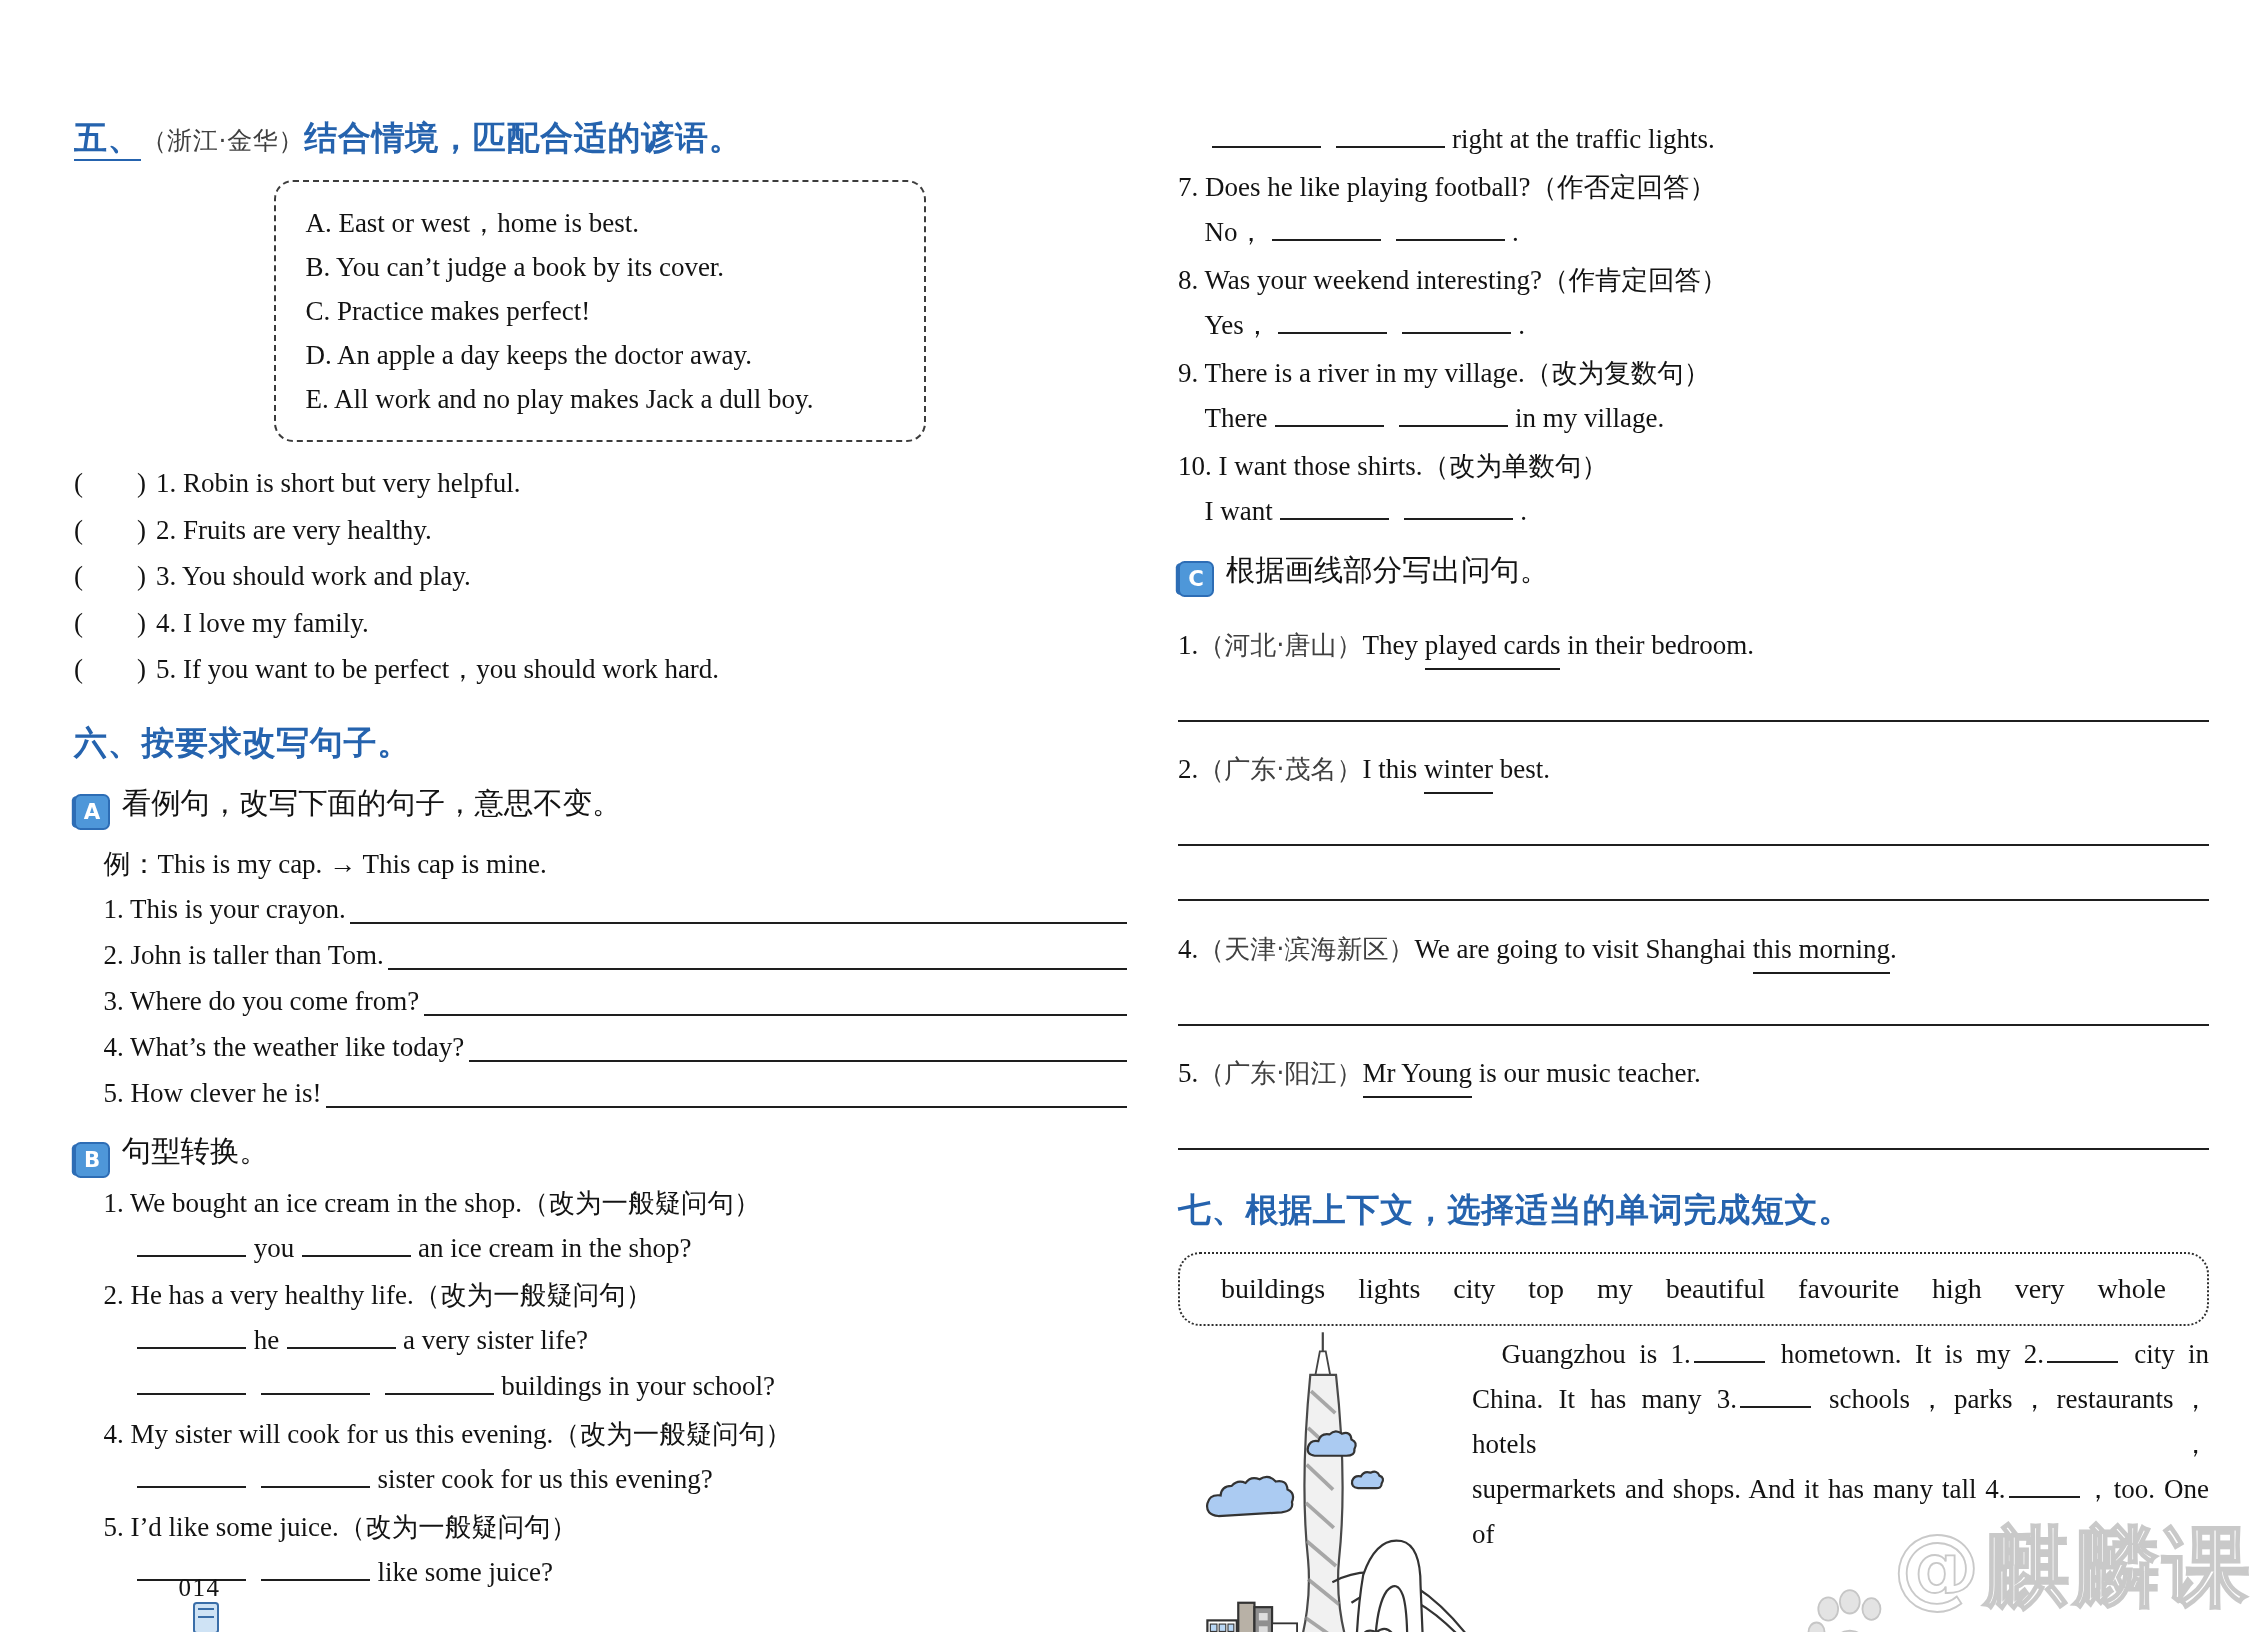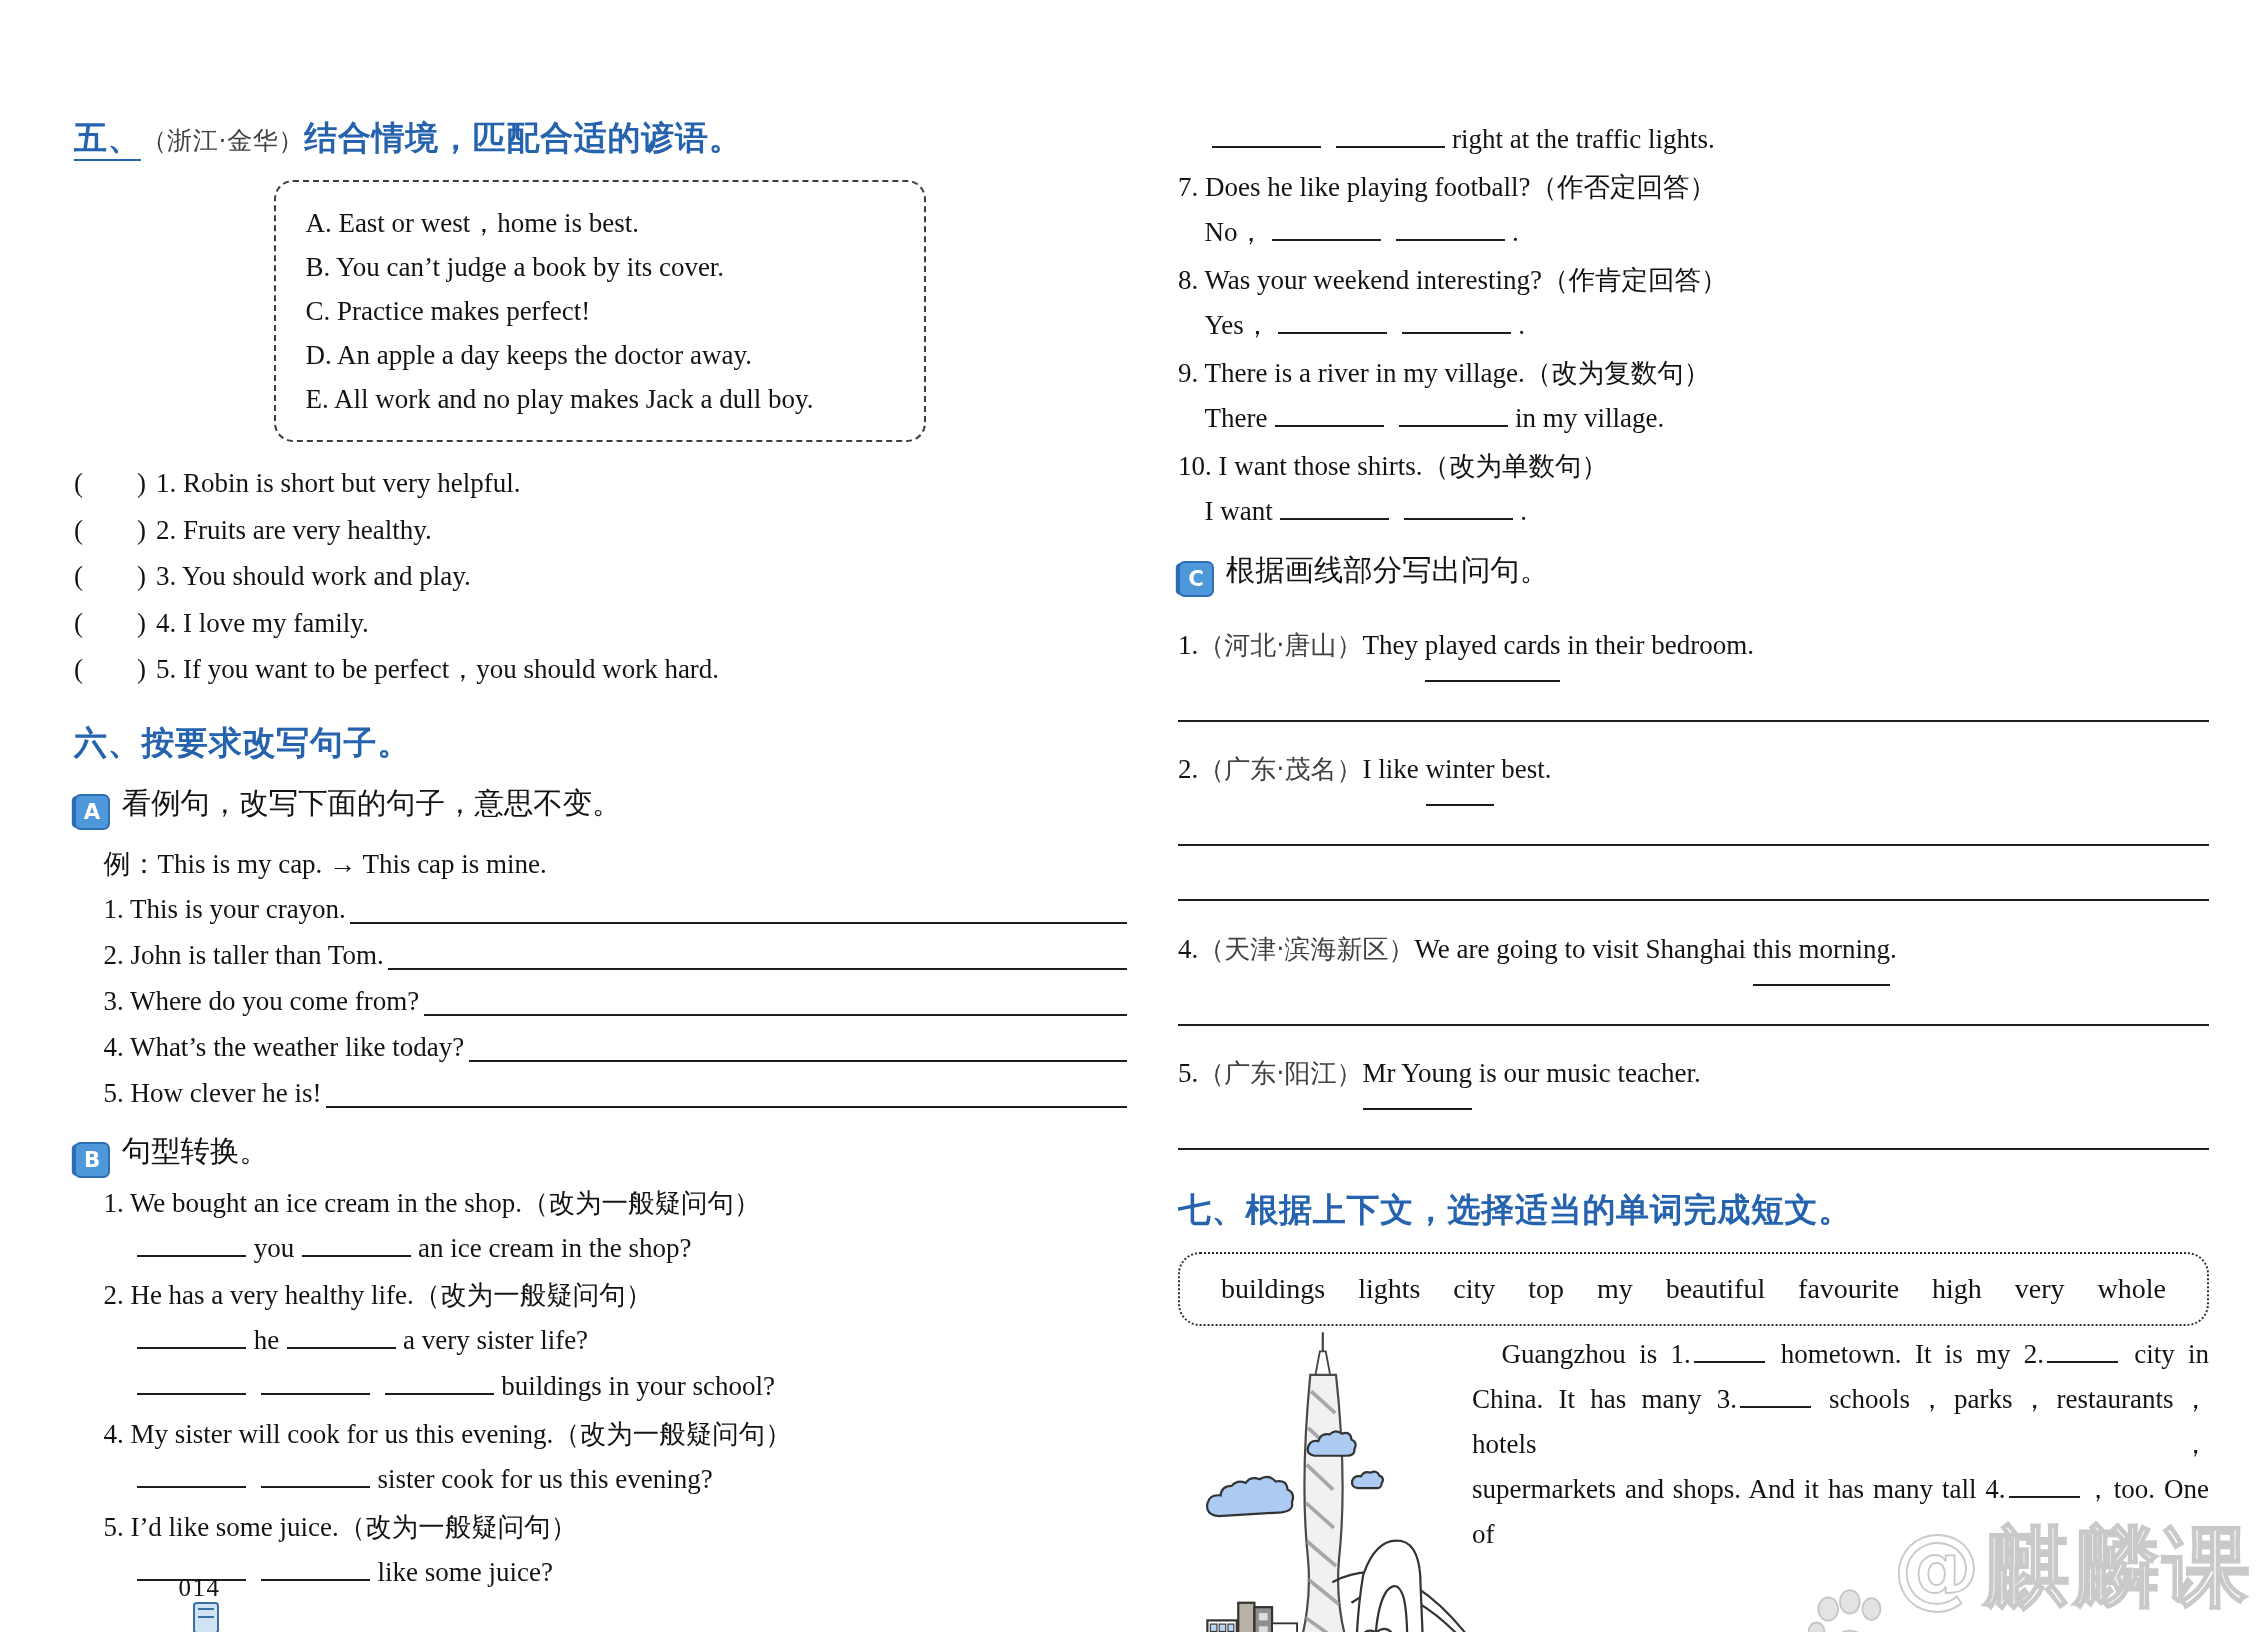--- a/index.html
+++ b/index.html
@@ -37,21 +37,21 @@
 
   .blank{display:inline-block;width:109px;border-bottom:2.2px solid #1e1e1e;height:25px;
          margin:0 7.4px;vertical-align:baseline;}
   .blank.pb{width:71px;margin:0 2.9px;height:22px;}
   .qline{line-height:44px;margin-top:2.9px;}
   .aline{line-height:46px;margin-left:26.5px;}
   .note{font-family:"DejaVu Sans","Liberation Sans",sans-serif;font-size:26.5px;}
 
   .ansline{border-bottom:2.2px solid #1f1f1f;height:0;margin-top:53px;}
   .citem{line-height:43px;margin-top:26.5px;}
-  .uword{border-bottom:2.2px solid #1c1c1c;padding-bottom:20px;margin-top:44px;}
+  .uword{border-bottom:2.2px solid #1c1c1c;padding-bottom:8px;margin-top:44px;}
 
   .wordbox{border:2.2px dotted #2e2e2e;border-radius:22px;margin-top:19px;
            padding:19px 41px;display:flex;justify-content:space-between;
            align-items:center;font-size:28px;}
   .passage-wrap{display:flex;margin-top:5.9px;}
   .pic{width:294px;flex:0 0 294px;position:relative;}
   .ptext{flex:1;}
   .pl{line-height:45px;text-align:justify;text-align-last:justify;}
   .pl.ind{text-indent:29.4px;}
 
@@ -165,21 +165,21 @@
   <div class="qline"><span>10. I want those shirts.</span><span class="note">（改为单数句）</span></div>
   <div class="aline"><span>I want</span><span class="blank"></span><span class="blank"></span><span>.</span></div>
 
   <div style="margin-top:17.7px;">
     <span class="badge">C</span><span class="inst">根据画线部分写出问句。</span>
   </div>
 
   <div class="citem"><span>1.</span><span class="region inline">（河北·唐山）</span><span>They </span><span class="uword">played cards</span><span> in their bedroom.</span></div>
   <div class="ansline"></div>
 
-  <div class="citem"><span>2.</span><span class="region inline">（广东·茂名）</span><span>I like </span><span class="uword">winter</span><span> best.</span></div>
+  <div class="citem"><span>2.</span><span class="region inline">（广东·茂名）</span><span>I this </span><span class="uword">winter</span><span> best.</span></div>
   <div class="ansline"></div>
 
   <div class="ansline"></div>
 
   <div class="citem"><span>4.</span><span class="region inline">（天津·滨海新区）</span><span>We are going to visit Shanghai </span><span class="uword">this morning</span><span>.</span></div>
   <div class="ansline"></div>
 
   <div class="citem"><span>5.</span><span class="region inline">（广东·阳江）</span><span class="uword">Mr Young</span><span> is our music teacher.</span></div>
   <div class="ansline"></div>
 

